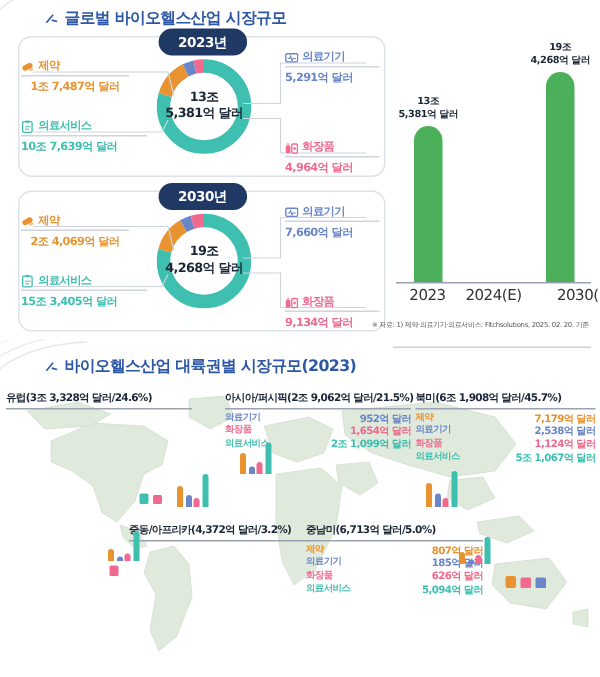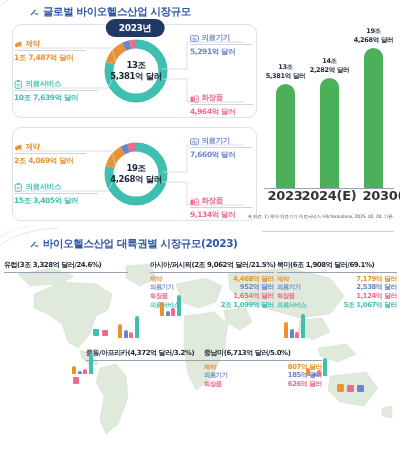--- a/index.html
+++ b/index.html
@@ -55,41 +55,41 @@
   }
 
   
   .lbl { position:absolute; white-space:nowrap; }
   .lbl .lrow { display:flex; align-items:center; gap:2.5px; }
   .lbl .nm { font-size:7.5px; font-weight:bold; letter-spacing:-0.4px; }
   .lbl .vl { font-size:7.5px; font-weight:bold; letter-spacing:-0.4px; margin-top:2px; display:block;}
   .lbl .uline { height:1px; background:#cfd4de; margin-top:1px; }
   .ico { width:9px; height:9px; display:inline-block; }
 
-  .c-pharm { color:#e8932f; }
+  .c-pharm { color:#e8932f;text-align:center; }
   .c-dev   { color:#6a86c8; }
   .c-serv  { color:#3fbfb0; }
   .c-cos   { color:#ef6a8e; }
 
   
   .barchart { position:absolute; left:264px; top:14px; width:130px; height:196px; }
   .bars { position:absolute; left:0; bottom:22px; width:130px; height:150px; }
   .bar-g { position:absolute; bottom:0; width:19px; text-align:center; }
   .bar {
     width:19px; background:#4cb05a; border-radius:10px 10px 0 0;
     margin:0 auto;
   }
   .bar-lab {
     position:absolute; left:50%; transform:translateX(-50%);
     font-size:6.5px; font-weight:bold; color:#1b2636; line-height:1.3;
     white-space:nowrap; letter-spacing:-0.3px;
   }
   .axis { position:absolute; left:0; bottom:21px; width:130px; height:1px; background:#9aa2b1; }
   .xtick {
-    position:absolute; bottom:7px; font-size:13px; color:#333; font-weight:bold;
+    position:absolute; bottom:7px; font-size:10px; color:#333; font-weight:normal;
     transform:translateX(-50%); white-space:nowrap; letter-spacing:-0.3px;
   }
   .source {
     position:absolute; left:248px; top:214px; width:150px;
     font-size:4.6px; color:#555; letter-spacing:-0.2px; white-space:nowrap;
   }
 
   
   .map-area {
     position:absolute; left:0px; top:256px; width:400px; height:195px;
@@ -213,20 +213,21 @@
         <rect x="5" y="2.2" width="4.2" height="6.8" rx=".8" fill="none" stroke="#ef6a8e" stroke-width="1"></rect>
         <circle cx="7.1" cy="5.6" r="1" fill="#ef6a8e"></circle>
       </svg>
       <span class="nm c-cos">화장품</span>
     </div>
     <div class="uline"></div>
     <span class="vl c-cos">4,964억 달러</span>
   </div>
 
   <div class="panel" id="panel2030"></div>
+  <div class="year-pill" id="pill2030">2030년</div>
 
   <div class="donut-wrap" id="donut2030">
     <svg viewBox="0 0 74 74" width="74" height="74">
       <g transform="rotate(-90 37 37)">
         <circle r="27" cx="37" cy="37" fill="none" stroke="#3fbfb0" stroke-width="9" stroke-dasharray="134 35.6"></circle>
         <circle r="27" cx="37" cy="37" fill="none" stroke="#e8932f" stroke-width="9" stroke-dasharray="21 148.6" stroke-dashoffset="-134"></circle>
         <circle r="27" cx="37" cy="37" fill="none" stroke="#6a86c8" stroke-width="9" stroke-dasharray="6.6 163" stroke-dashoffset="-155"></circle>
         <circle r="27" cx="37" cy="37" fill="none" stroke="#ef6a8e" stroke-width="9" stroke-dasharray="8 161.6" stroke-dashoffset="-161.6"></circle>
       </g>
     </svg>
@@ -298,27 +299,20 @@
     <div class="bars">
 
       <div class="bar-g" style="left:12px;">
         <div class="bar-lab" style="bottom:108px;">
           <span>13조</span><br>
           <span>5,381억 달러</span>
         </div>
         <div class="bar" style="height:104px;"></div>
       </div>
 
-      <div class="bar-g" style="left:56px;">
-        <div class="bar-lab" style="bottom:114px;">
-          <span>14조</span><br>
-          <span>2,282억 달러</span>
-        </div>
-        <div class="bar" style="height:110px;"></div>
-      </div>
 
       <div class="bar-g" style="left:100px;">
         <div class="bar-lab" style="bottom:144px;">
           <span>19조</span><br>
           <span>4,268억 달러</span>
         </div>
         <div class="bar" style="height:140px;"></div>
       </div>
     </div>
 
@@ -385,24 +379,20 @@
         </svg>
       <svg width="8" height="10" viewBox="0 0 8 10">
         <rect x="1" y="2" width="6" height="6" rx="1" fill="#ef6a8e"></rect>
         </svg>
     </div>
 
     <div class="region" id="reg-asia">
       <div class="rtitle">아시아/퍼시픽(2조 9,062억 달러/21.5%)</div>
       <div class="rtab">
         <div class="rrow">
-          <span class="rname c-pharm">제약</span>
-          <span class="rval c-pharm">4,468억 달러</span>
-        </div>
-        <div class="rrow">
           <span class="rname c-dev">의료기기</span>
           <span class="rval c-dev">952억 달러</span>
         </div>
         <div class="rrow">
           <span class="rname c-cos">화장품</span>
           <span class="rval c-cos">1,654억 달러</span>
         </div>
         <div class="rrow">
           <span class="rname c-serv">의료서비스</span>
           <span class="rval c-serv">2조 1,099억 달러</span>
@@ -410,21 +400,21 @@
       </div>
     </div>
     <div class="minibars" style="left:160px; top:36px; height:24px;">
       <div class="mb" style="height:14px; background:#e8932f;"></div>
       <div class="mb" style="height:5px;  background:#6a86c8;"></div>
       <div class="mb" style="height:8px;  background:#ef6a8e;"></div>
       <div class="mb" style="height:21px; background:#3fbfb0;"></div>
     </div>
 
     <div class="region" id="reg-na">
-      <div class="rtitle">북미(6조 1,908억 달러/69.1%)</div>
+      <div class="rtitle">북미(6조 1,908억 달러/45.7%)</div>
       <div class="rtab">
         <div class="rrow">
           <span class="rname c-pharm">제약</span>
           <span class="rval c-pharm">7,179억 달러</span>
         </div>
         <div class="rrow">
           <span class="rname c-dev">의료기기</span>
           <span class="rval c-dev">2,538억 달러</span>
         </div>
         <div class="rrow">
@@ -467,20 +457,24 @@
           <span class="rval c-pharm">807억 달러</span>
         </div>
         <div class="rrow">
           <span class="rname c-dev">의료기기</span>
           <span class="rval c-dev">185억 달러</span>
         </div>
         <div class="rrow">
           <span class="rname c-cos">화장품</span>
           <span class="rval c-cos">626억 달러</span>
         </div>
+        <div class="rrow">
+          <span class="rname c-serv">의료서비스</span>
+          <span class="rval c-serv">5,094억 달러</span>
+        </div>
       </div>
     </div>
     <div class="pinicons" style="left:336px; top:126px;">
       <svg width="9" height="11" viewBox="0 0 9 11">
         <rect x="1" y="2" width="7" height="8" rx="1.4" fill="#e8932f"></rect>
         </svg>
       <svg width="9" height="11" viewBox="0 0 9 11">
         <rect x="1" y="3" width="7" height="7" rx="1" fill="#ef6a8e"></rect>
         </svg>
       <svg width="9" height="11" viewBox="0 0 9 11">

